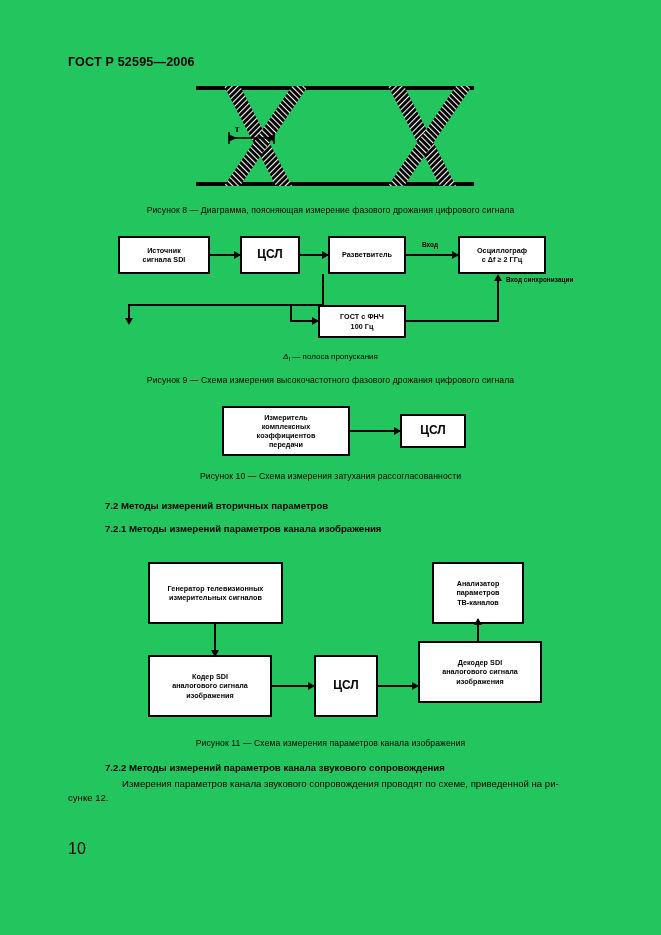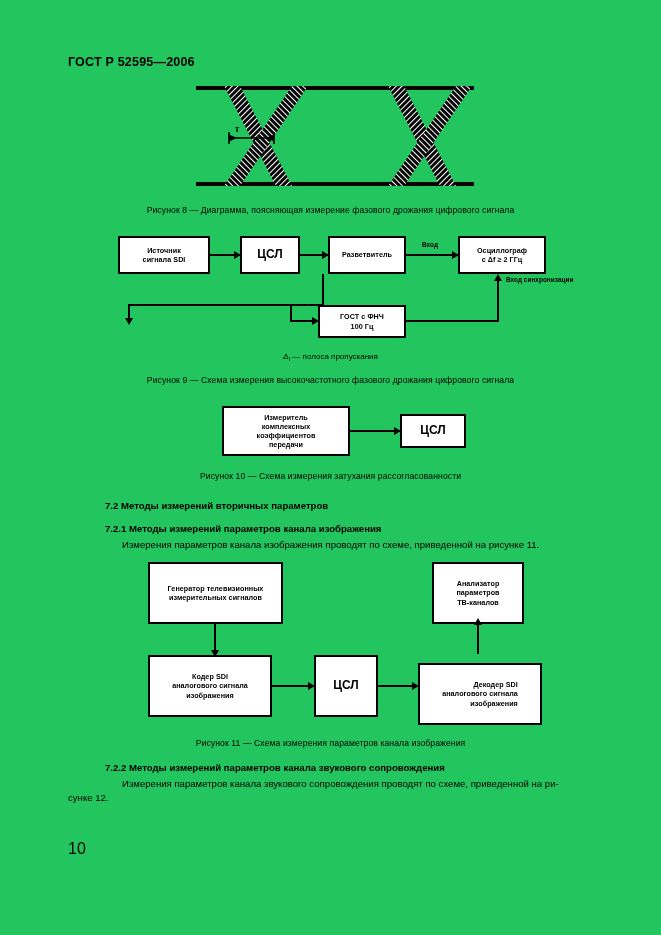--- a/index.html
+++ b/index.html
@@ -269,23 +269,20 @@
       <span class="ln">ЦСЛ</span>
     </div>
   </div>
 
   <div class="fig-caption" style="top:471px;">Рисунок 10 — Схема измерения затухания рассогласованности</div>
 
   <div class="h-sec" style="top:500px;">7.2 Методы измерений вторичных параметров</div>
 
   <div class="h-sec" style="top:523px;">7.2.1 Методы измерений параметров канала изображения</div>
 
-  <div class="para" style="left:105px; top:538px; width:497px;">
-    <span class="indent"></span><span>Измерения параметров канала изображения проводят по схеме, приведенной на рисунке 11.</span>
-  </div>
 
   <div class="diagram" style="left:0; top:560px; width:661px; height:172px;">
 
     <div class="blk" style="left:148px; top:2px; width:135px; height:62px;">
       <span>
         <span class="ln">Генератор телевизионных</span>
         <span class="ln">измерительных сигналов</span>
       </span>
     </div>
 
@@ -314,21 +311,21 @@
     <div class="hline" style="left:272px; top:125px; width:42px;"></div>
     <div class="arrow-r" style="left:308px; top:122px;"></div>
 
     <div class="blk big" style="left:314px; top:95px; width:64px; height:62px;">
       <span class="ln">ЦСЛ</span>
     </div>
 
     <div class="hline" style="left:378px; top:125px; width:40px;"></div>
     <div class="arrow-r" style="left:412px; top:122px;"></div>
 
-    <div class="blk" style="left:418px; top:103px; width:124px; height:62px;text-align:right;">
+    <div class="blk" style="left:418px; top:81px; width:124px; height:62px;">
       <span>
         <span class="ln">Декодер SDI</span>
         <span class="ln">аналогового сигнала</span>
         <span class="ln">изображения</span>
       </span>
     </div>
   </div>
 
   <div class="fig-caption" style="top:738px;">Рисунок 11 — Схема измерения параметров канала изображения</div>
 

